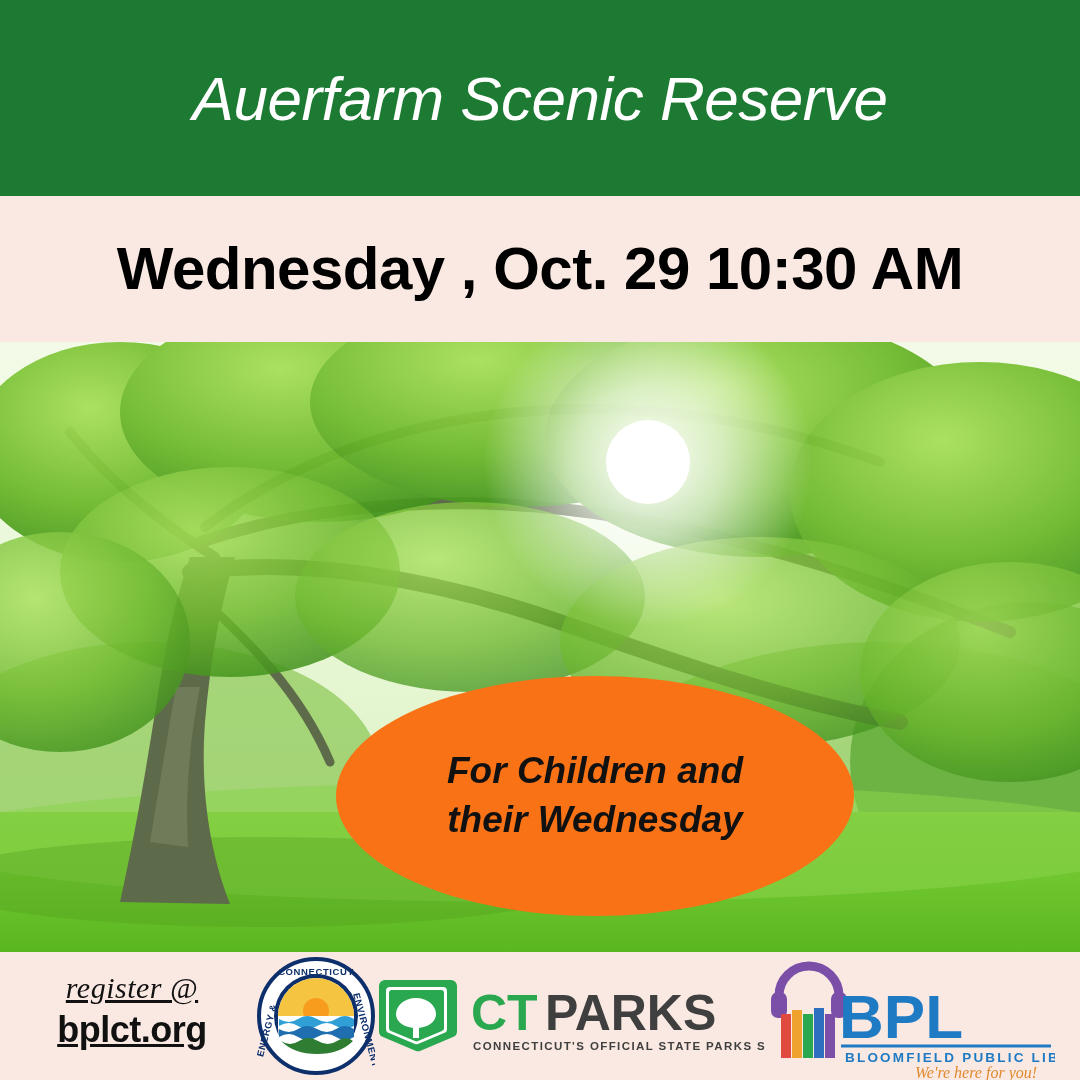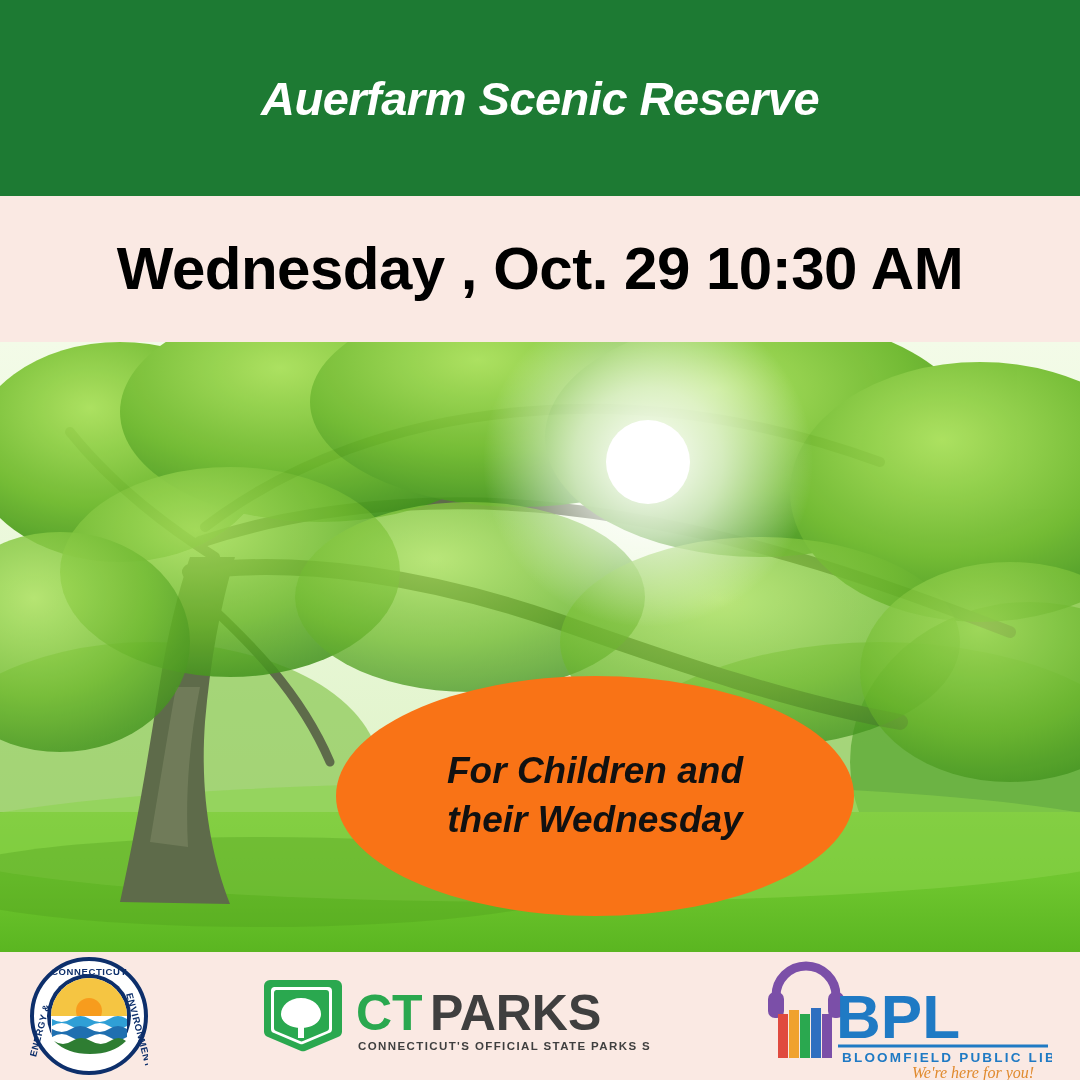--- a/index.html
+++ b/index.html
@@ -29,22 +29,22 @@
   .title-line1 {
     color: #ffffff;
     font-size: 55px;
     font-weight: bold;
     line-height: 1.05;
     letter-spacing: -0.5px;
     text-align: center;
   }
   .title-line2 {
     color: #ffffff;
-    font-size: 47px;
-    font-weight: bold;
+    font-size: 62px;
+    font-weight: normal;
     font-style: italic;
     line-height: 1.1;
     letter-spacing: -0.5px;
     text-align: center;
     margin-top: 8px;
   }
 
   
   .date-band {
     background: #fae9e3;
@@ -209,20 +209,24 @@
     <div class="oval">
       <div class="oval-text">
         <span>For Children and</span><br>
         <span>their Wednesday</span>
       </div>
     </div>
   </div>
 
   <div class="footer">
 
+    <div class="register">
+      <div class="register-line1">register @</div>
+      <div class="register-line2">bplct.org</div>
+    </div>
 
     <div class="logo-deep">
       <svg width="118" height="118" viewBox="0 0 118 118">
         <circle cx="59" cy="59" r="57" fill="#ffffff" stroke="#0d2f6b" stroke-width="4"></circle>
         <circle cx="59" cy="59" r="42" fill="#0d2f6b"></circle>
         <circle cx="59" cy="59" r="38" fill="#ffffff"></circle>
         <path d="M21 59 a38 38 0 0 1 76 0 z" fill="#f5c542"></path>
         <circle cx="59" cy="54" r="13" fill="#f79c1d"></circle>
         <path d="M21 59 h76 v12 a38 38 0 0 1 -76 0 z" fill="#ffffff"></path>
         <path d="M22 62 q10 6 19 0 t19 0 t19 0 t18 0 v7 q-9 6 -18 0 t-19 0 t-19 0 t-19 0 z" fill="#2f9fd6"></path>

